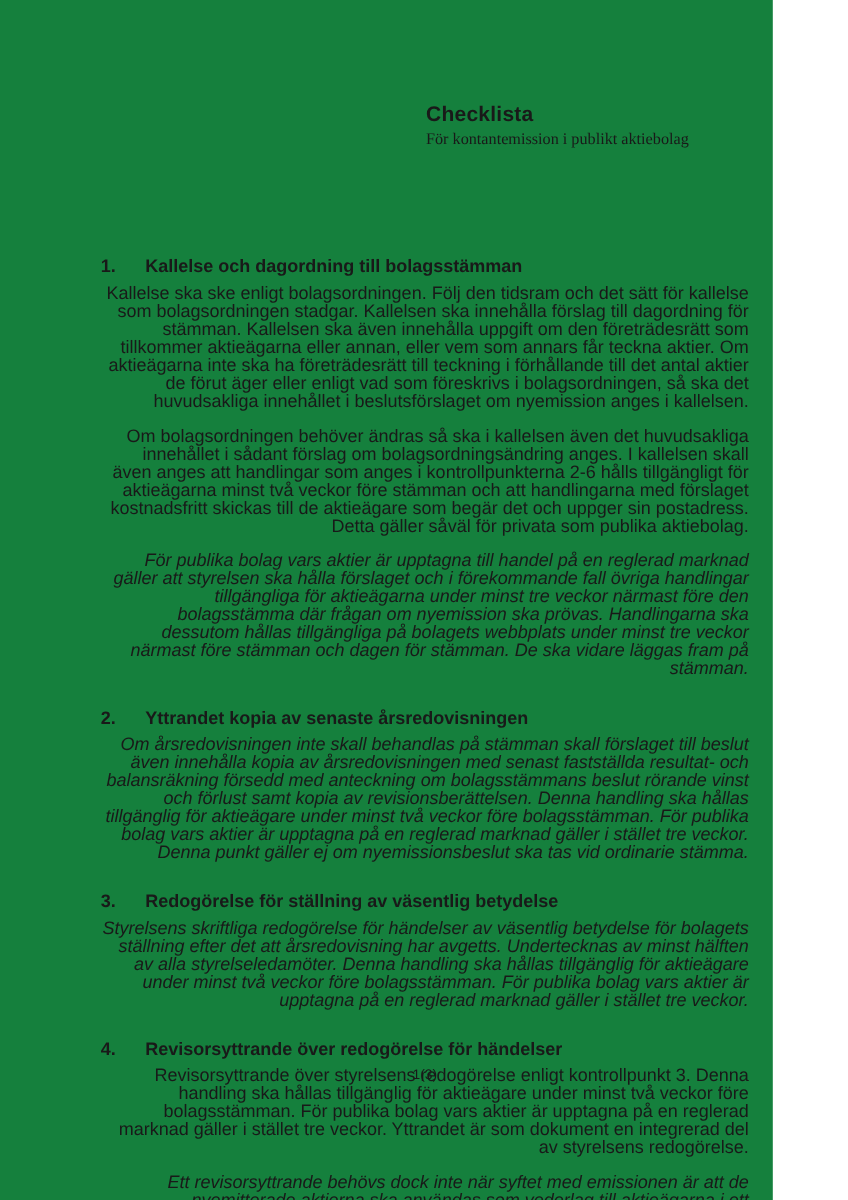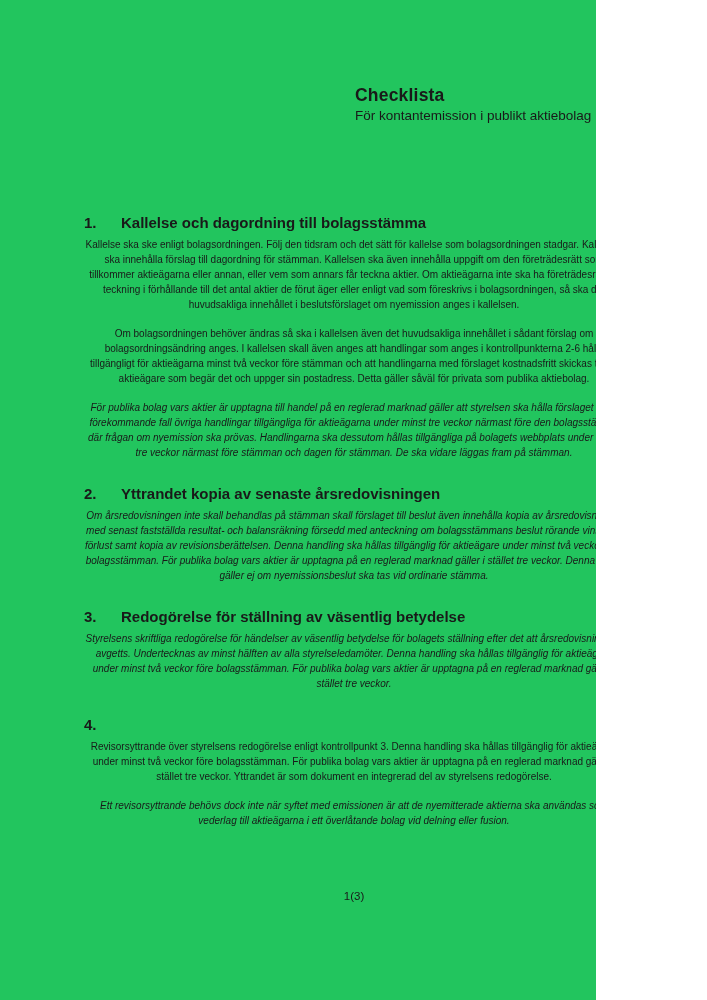--- a/index.html
+++ b/index.html
@@ -2,23 +2,23 @@
 <html lang="sv"><head>
 <meta charset="utf-8">
 <style>
   html, body {
     margin: 0;
     padding: 0;
     background: #ffffff;
   }
   .page {
     position: relative;
-    width: 596px;
+    width: 644px;
     height: 1000px;
-    background: #22c55e;
+    background: #15803d;
     font-family: "Liberation Sans", "DejaVu Sans", sans-serif;
     color: #191919;
     overflow: hidden;
     box-sizing: border-box;
   }
   .title-block {
     position: absolute;
     left: 355px;
     top: 84px;
     width: 300px;
@@ -26,20 +26,21 @@
   .doc-title {
     font-size: 17.5px;
     font-weight: bold;
     line-height: 22px;
     letter-spacing: 0.2px;
   }
   .doc-subtitle {
     font-size: 13.5px;
     line-height: 17px;
     margin-top: 1px;
+    font-family: Liberation Serif, serif;
   }
   .content {
     position: absolute;
     left: 84px;
     top: 214px;
     width: 540px;
   }
   .section { margin: 0; }
   .section + .section { margin-top: 0; }
   .section-heading {
@@ -50,24 +51,24 @@
     line-height: 18px;
     margin-top: 25px;
     margin-bottom: 5px;
   }
   .section:first-child .section-heading { margin-top: 0; }
   .section-number {
     width: 37px;
     flex: 0 0 37px;
   }
   .para {
-    font-size: 10px;
+    font-size: 15px;
     line-height: 15px;
     margin: 0 0 14px 0;
-    text-align: center;
+    text-align: right;
   }
   .para:last-child { margin-bottom: 0; font-style: italic; }
   .footer {
     position: absolute;
     left: 84px;
     width: 540px;
     top: 889px;
     text-align: center;
     font-size: 11.5px;
     line-height: 15px;
@@ -81,21 +82,21 @@
   <div class="title-block">
     <div class="doc-title">Checklista</div>
     <div class="doc-subtitle">För kontantemission i publikt aktiebolag</div>
   </div>
 
   <div class="content">
 
     <div class="section">
       <div class="section-heading">
         <span class="section-number">1.</span>
-        <span>Kallelse och dagordning till bolagsstämma</span>
+        <span>Kallelse och dagordning till bolagsstämman</span>
       </div>
       <p class="para">Kallelse ska ske enligt bolagsordningen. Följ den tidsram och det sätt för kallelse som bolagsordningen stadgar. Kallelsen ska innehålla förslag till dagordning för stämman. Kallelsen ska även innehålla uppgift om den företrädesrätt som tillkommer aktieägarna eller annan, eller vem som annars får teckna aktier. Om aktieägarna inte ska ha företrädesrätt till teckning i förhållande till det antal aktier de förut äger eller enligt vad som föreskrivs i bolagsordningen, så ska det huvudsakliga innehållet i beslutsförslaget om nyemission anges i kallelsen.</p>
       <p class="para">Om bolagsordningen behöver ändras så ska i kallelsen även det huvudsakliga innehållet i sådant förslag om bolagsordningsändring anges. I kallelsen skall även anges att handlingar som anges i kontrollpunkterna 2-6 hålls tillgängligt för aktieägarna minst två veckor före stämman och att handlingarna med förslaget kostnadsfritt skickas till de aktieägare som begär det och uppger sin postadress. Detta gäller såväl för privata som publika aktiebolag.</p>
       <p class="para">För publika bolag vars aktier är upptagna till handel på en reglerad marknad gäller att styrelsen ska hålla förslaget och i förekommande fall övriga handlingar tillgängliga för aktieägarna under minst tre veckor närmast före den bolagsstämma där frågan om nyemission ska prövas. Handlingarna ska dessutom hållas tillgängliga på bolagets webbplats under minst tre veckor närmast före stämman och dagen för stämman. De ska vidare läggas fram på stämman.</p>
     </div>
 
     <div class="section">
       <div class="section-heading">
         <span class="section-number">2.</span>
         <span>Yttrandet kopia av senaste årsredovisningen</span>
@@ -107,20 +108,21 @@
       <div class="section-heading">
         <span class="section-number">3.</span>
         <span>Redogörelse för ställning av väsentlig betydelse</span>
       </div>
       <p class="para">Styrelsens skriftliga redogörelse för händelser av väsentlig betydelse för bolagets ställning efter det att årsredovisning har avgetts. Undertecknas av minst hälften av alla styrelseledamöter. Denna handling ska hållas tillgänglig för aktieägare under minst två veckor före bolagsstämman. För publika bolag vars aktier är upptagna på en reglerad marknad gäller i stället tre veckor.</p>
     </div>
 
     <div class="section">
       <div class="section-heading">
         <span class="section-number">4.</span>
+        <span>Revisorsyttrande över redogörelse för händelser</span>
       </div>
       <p class="para">Revisorsyttrande över styrelsens redogörelse enligt kontrollpunkt 3. Denna handling ska hållas tillgänglig för aktieägare under minst två veckor före bolagsstämman. För publika bolag vars aktier är upptagna på en reglerad marknad gäller i stället tre veckor. Yttrandet är som dokument en integrerad del av styrelsens redogörelse.</p>
       <p class="para">Ett revisorsyttrande behövs dock inte när syftet med emissionen är att de nyemitterade aktierna ska användas som vederlag till aktieägarna i ett överlåtande bolag vid delning eller fusion.</p>
     </div>
 
   </div>
 
   <div class="footer">1(3)</div>
 
 </div>

